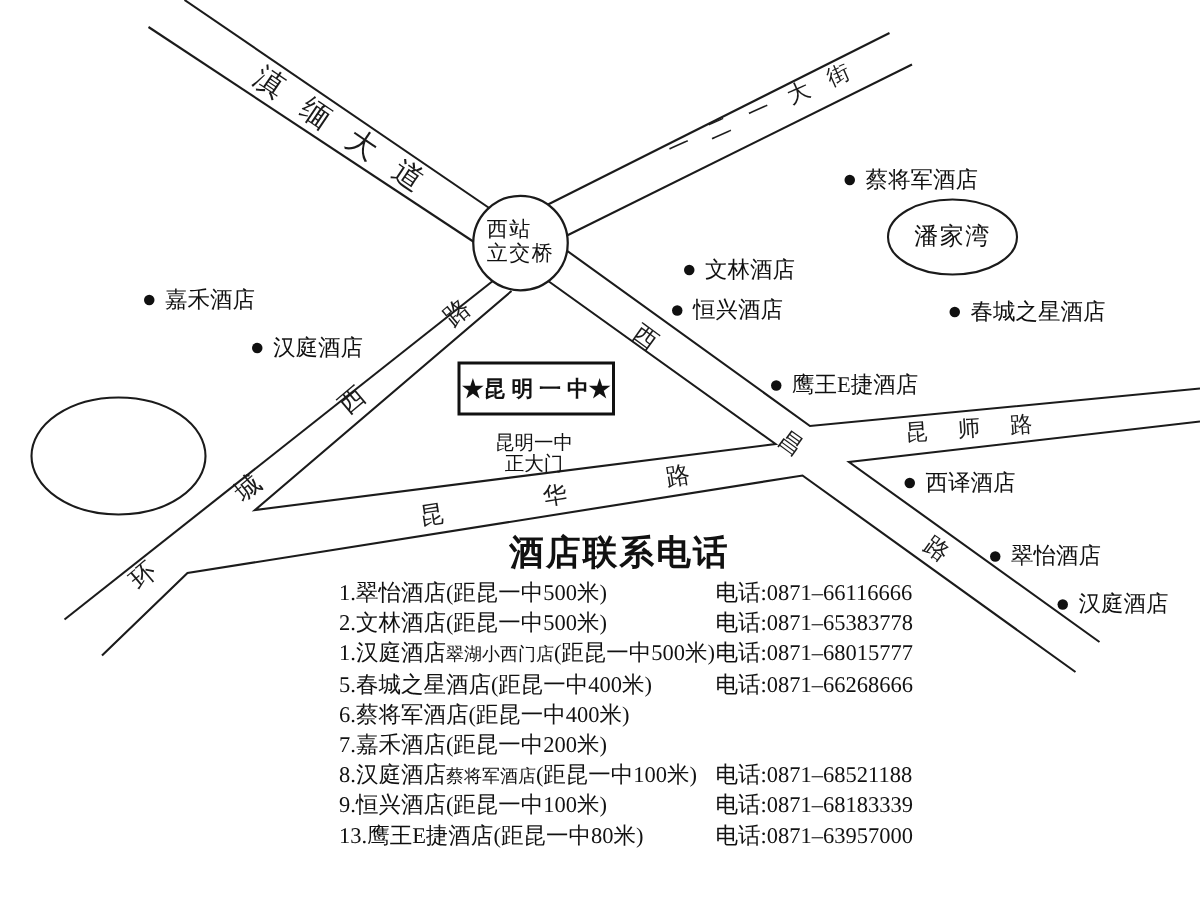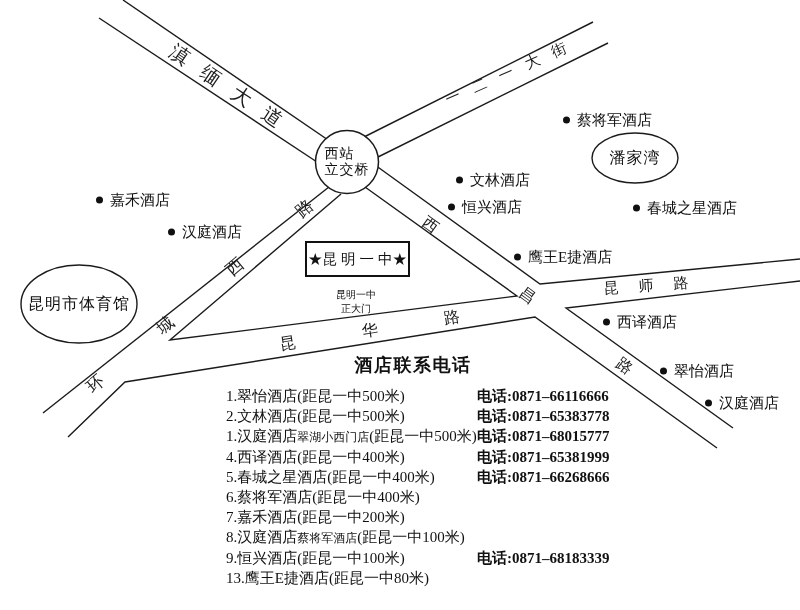--- a/index.html
+++ b/index.html
@@ -10,31 +10,31 @@
               transform:translate(-50%,-50%) rotate(var(--r));}
   .hotel{position:absolute;display:flex;align-items:center;transform:translateY(-50%);
          font-size:15px;white-space:nowrap;color:#101010;}
   .dot{width:7px;height:7px;background:#101010;border-radius:50%;margin-right:7px;flex:none;}
   .circle-label{position:absolute;left:347px;top:162px;transform:translate(-50%,-50%);
                 text-align:left;font-size:14px;line-height:16px;letter-spacing:1px;}
   .ellipse-label{position:absolute;transform:translate(-50%,-50%);font-size:16px;
                  white-space:nowrap;letter-spacing:1px;}
   #school-box{position:absolute;left:305px;top:241px;width:101px;height:32px;border:2px solid #111;
               background:#fff;display:flex;align-items:center;justify-content:center;
-              font-family:"Liberation Sans",sans-serif;font-weight:normal;font-size:14.5px;
+              font-family:"Liberation Sans",sans-serif;font-weight:bold;font-size:14.5px;
               white-space:nowrap;}
   #gate{position:absolute;left:356px;top:288px;transform:translateX(-50%);
-        text-align:center;font-size:10px;line-height:13.5px;white-space:nowrap;}
+        text-align:center;font-size:13px;line-height:13.5px;white-space:nowrap;}
   #list-title{position:absolute;left:413px;top:353px;transform:translateX(-50%);
-              font-family:"Liberation Sans",sans-serif;font-weight:bold;font-size:18px;
+              font-family:"Liberation Sans",sans-serif;font-weight:bold;font-size:23px;
               letter-spacing:1.5px;white-space:nowrap;}
   #list{position:absolute;left:226px;top:386px;width:430px;}
   .lrow{position:relative;height:20.2px;line-height:20.2px;font-size:15px;white-space:nowrap;}
   .lbranch{font-size:12px;}
-  .lphone{position:absolute;left:251px;top:0;font-weight:bold;}
+  .lphone{position:absolute;left:251px;top:0;}
 </style>
 </head>
 <body>
 
 <div id="stage">
 
   <svg id="map-svg" width="800" height="610" viewBox="0 0 800 610">
     <g stroke="#1b1b1b" stroke-width="1.4" fill="none">
 
       <line x1="123" y1="0" x2="331" y2="142"></line>
@@ -63,21 +63,20 @@
   <div class="road-label" style="left:200px;top:296px;--r:-40deg;font-size:17px;letter-spacing:74px;padding-left:74px;">环城西路</div>
   <div class="road-label" style="left:527px;top:296px;--r:36deg;font-size:16px;letter-spacing:104px;padding-left:104px;">西昌路</div>
   <div class="road-label" style="left:370px;top:331px;--r:-9deg;font-size:16px;letter-spacing:67px;padding-left:67px;">昆华路</div>
   <div class="road-label" style="left:646px;top:286px;--r:-4deg;font-size:15px;letter-spacing:20px;padding-left:20px;">昆师路</div>
 
   <div class="circle-label">
     <div>西站</div>
     <div>立交桥</div>
   </div>
 
-  <div class="ellipse-label" style="left:79px;top:304px;">昆明市体育馆</div>
   <div class="ellipse-label" style="left:635px;top:158px;">潘家湾</div>
 
   <div id="school-box">★昆 明 一 中★</div>
   <div id="gate">
     <div>昆明一中</div>
     <div>正大门</div>
   </div>
 
   <div class="hotel" style="left:96px;top:200px;">
     <span class="dot"></span>
@@ -129,38 +128,36 @@
     </div>
     <div class="lrow">
       <span>2.文林酒店</span><span class="lbranch"></span><span>(距昆一中500米)</span>
       <span class="lphone">电话:0871–65383778</span>
     </div>
     <div class="lrow">
       <span>1.汉庭酒店</span><span class="lbranch">翠湖小西门店</span><span>(距昆一中500米)</span>
       <span class="lphone">电话:0871–68015777</span>
     </div>
     <div class="lrow">
-      <span>4.西译酒店</span><span class="lbranch"></span><span>(距昆一中400米)</span>
-      <span class="lphone">电话:0871–65381999</span>
-    </div>
-    <div class="lrow">
       <span>5.春城之星酒店</span><span class="lbranch"></span><span>(距昆一中400米)</span>
       <span class="lphone">电话:0871–66268666</span>
     </div>
     <div class="lrow">
       <span>6.蔡将军酒店</span><span class="lbranch"></span><span>(距昆一中400米)</span>
     </div>
     <div class="lrow">
       <span>7.嘉禾酒店</span><span class="lbranch"></span><span>(距昆一中200米)</span>
     </div>
     <div class="lrow">
       <span>8.汉庭酒店</span><span class="lbranch">蔡将军酒店</span><span>(距昆一中100米)</span>
+      <span class="lphone">电话:0871–68521188</span>
     </div>
     <div class="lrow">
       <span>9.恒兴酒店</span><span class="lbranch"></span><span>(距昆一中100米)</span>
       <span class="lphone">电话:0871–68183339</span>
     </div>
     <div class="lrow">
       <span>13.鹰王E捷酒店</span><span class="lbranch"></span><span>(距昆一中80米)</span>
+      <span class="lphone">电话:0871–63957000</span>
     </div>
   </div>
 
 </div>
 
 </body></html>

